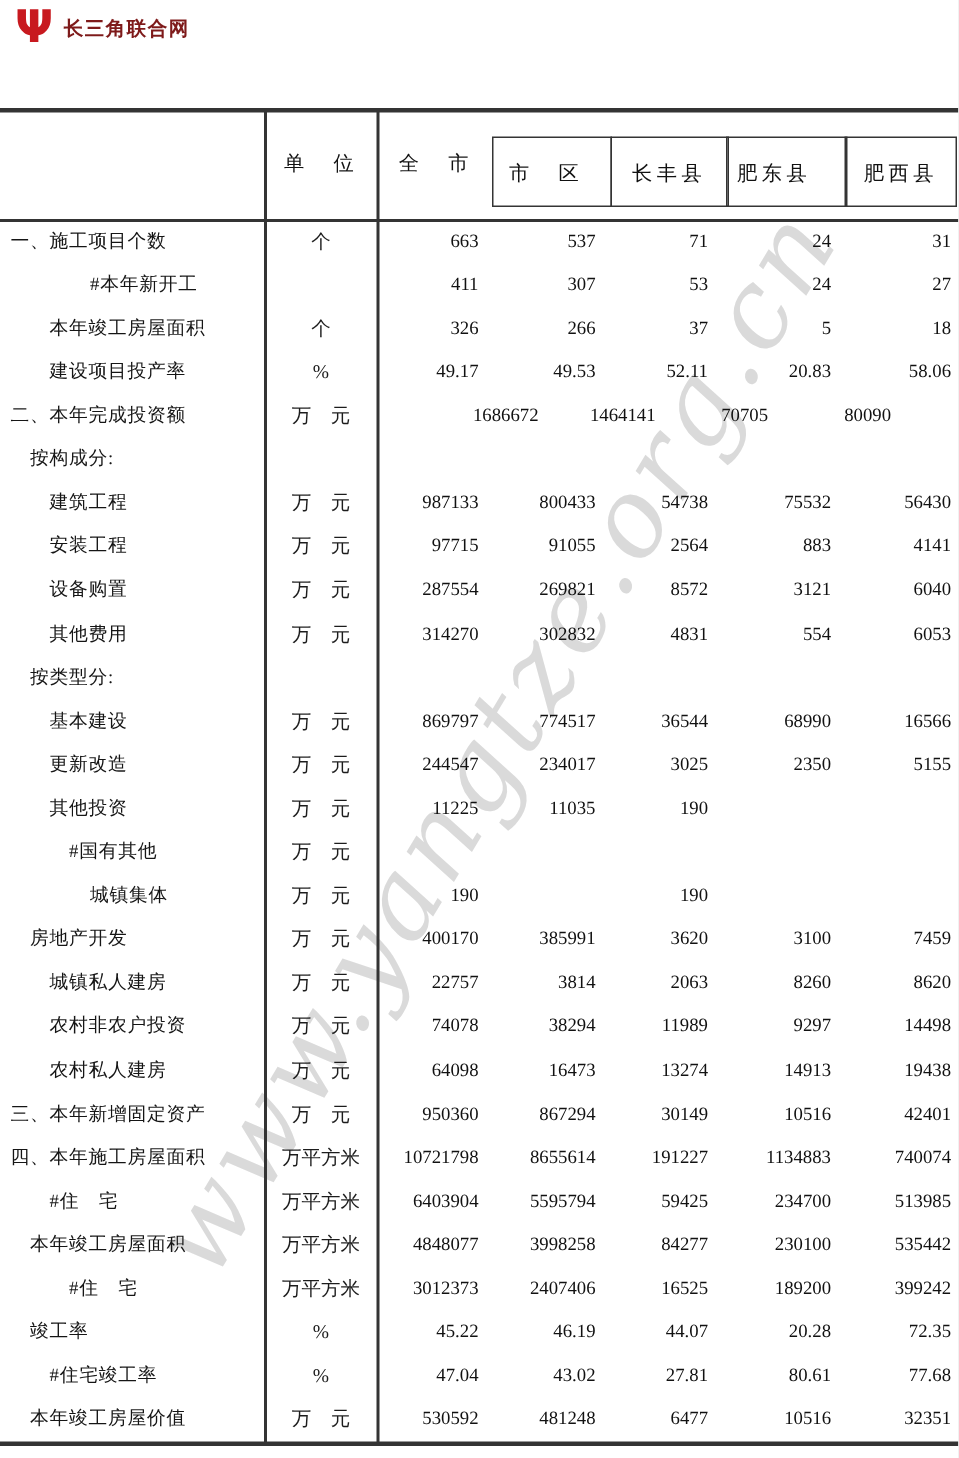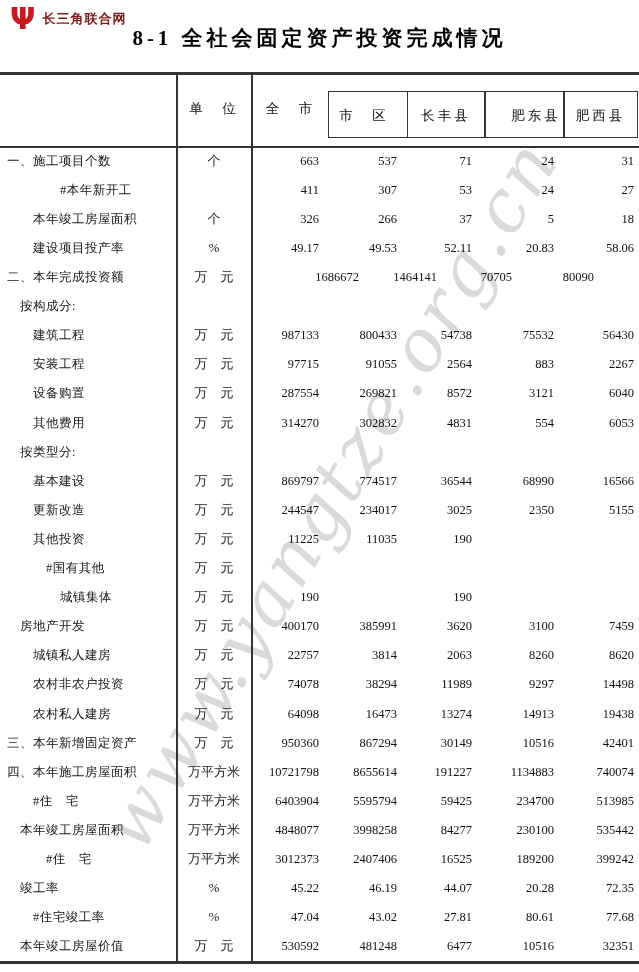--- a/index.html
+++ b/index.html
@@ -37,42 +37,41 @@
   .hb4 { left:563px;  width:75px; }
   .hcell {
     position:absolute; z-index:2; text-align:center; font-size:13.5px; color:#111;
     letter-spacing:3px; white-space:nowrap;
   }
   .h-unit  { left:177px; width:74px; top:100px; }
   .h-total { left:253px; width:75px; top:100px; }
   .h-r { top:107px; }
   .h-r1 { left:328px; width:72px; }
   .h-r2 { left:407px; width:78px; }
-  .h-r3 { left:496px; width:80px; }
+  .h-r3 { left:476px; width:80px; }
   .h-r4 { left:563px; width:75px;text-align:center; }
   
   .row { position:absolute; left:0; width:636px; z-index:2; }
   .row span { position:absolute; top:50%; transform:translateY(-50%); white-space:nowrap; }
   .row .lbl { font-size:12.5px; color:#151515; letter-spacing:0.5px; }
   .row .unit { left:177px; width:74px; text-align:center; font-size:13px; }
   .row .val { font-size:12.5px; text-align:right; color:#111; }
 </style>
 </head>
 <body>
 
 <div class="page">
 
   <div class="watermark">www.yangtze.org.cn</div>
 
   <div class="logo">
     <span class="logo-symbol">Ψ</span>
     <span class="logo-text">长三角联合网</span>
   </div>
 
-  <div class="page-title">8-1  全社会固定资产投资完成情况</div>
 
   <div class="tline t-top"></div>
   <div class="tline t-sep"></div>
   <div class="tline t-bottom"></div>
   <div class="tline v1"></div>
   <div class="tline v2"></div>
   <div class="hbox hb1"></div>
   <div class="hbox hb2"></div>
   <div class="hbox hb3"></div>
   <div class="hbox hb4"></div>
@@ -141,21 +140,21 @@
         <span class="val" style="right: 82px;">75532</span>
         <span class="val" style="right: 2px;">56430</span>
       </div>
       <div class="row" style="top: 349.75px; height: 29.1071px;">
         <span class="lbl" style="left: 33px;">安装工程</span>
         <span class="unit">万　元</span>
         <span class="val" style="right: 317px;">97715</span>
         <span class="val" style="right: 239px;">91055</span>
         <span class="val" style="right: 164px;">2564</span>
         <span class="val" style="right: 82px;">883</span>
-        <span class="val" style="right: 2px;">2267</span>
+        <span class="val" style="right: 2px;">4141</span>
       </div>
       <div class="row" style="top: 378.857px; height: 29.1071px;">
         <span class="lbl" style="left: 33px;">设备购置</span>
         <span class="unit">万　元</span>
         <span class="val" style="right: 317px;">287554</span>
         <span class="val" style="right: 239px;">269821</span>
         <span class="val" style="right: 164px;">8572</span>
         <span class="val" style="right: 82px;">3121</span>
         <span class="val" style="right: 2px;">6040</span>
       </div>

